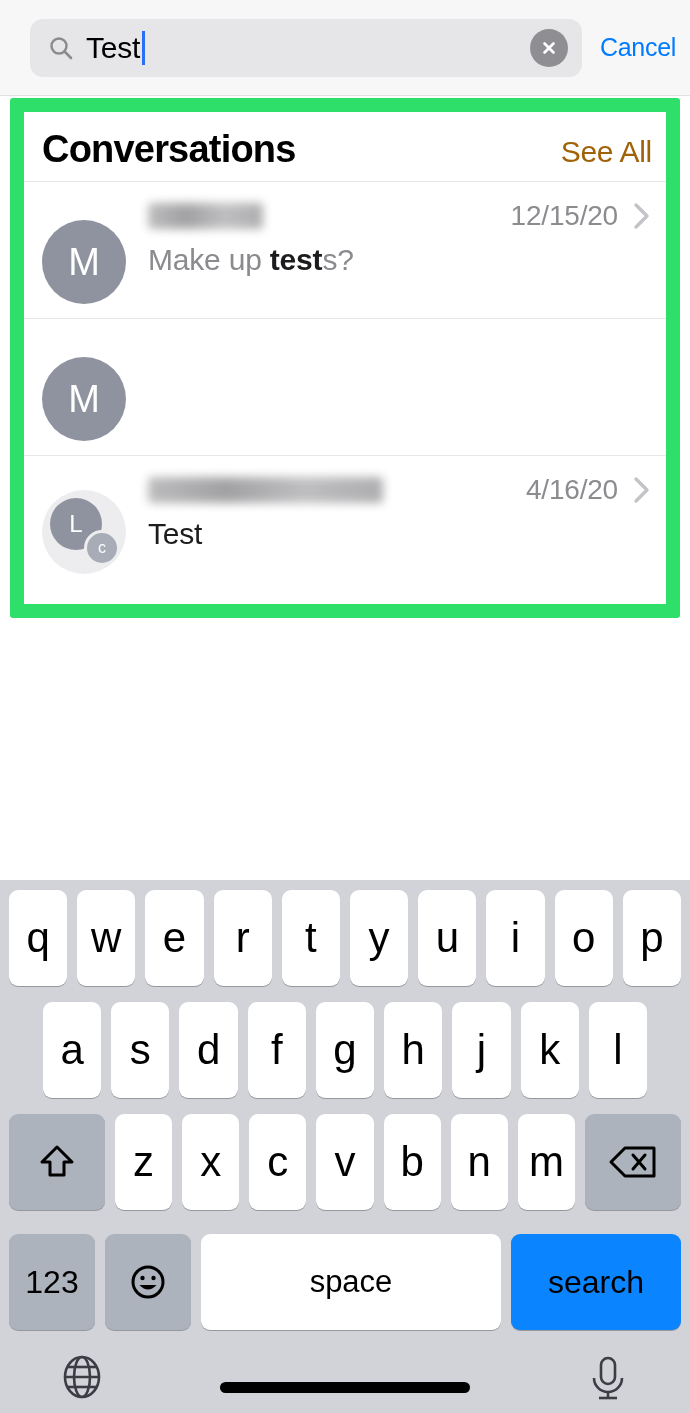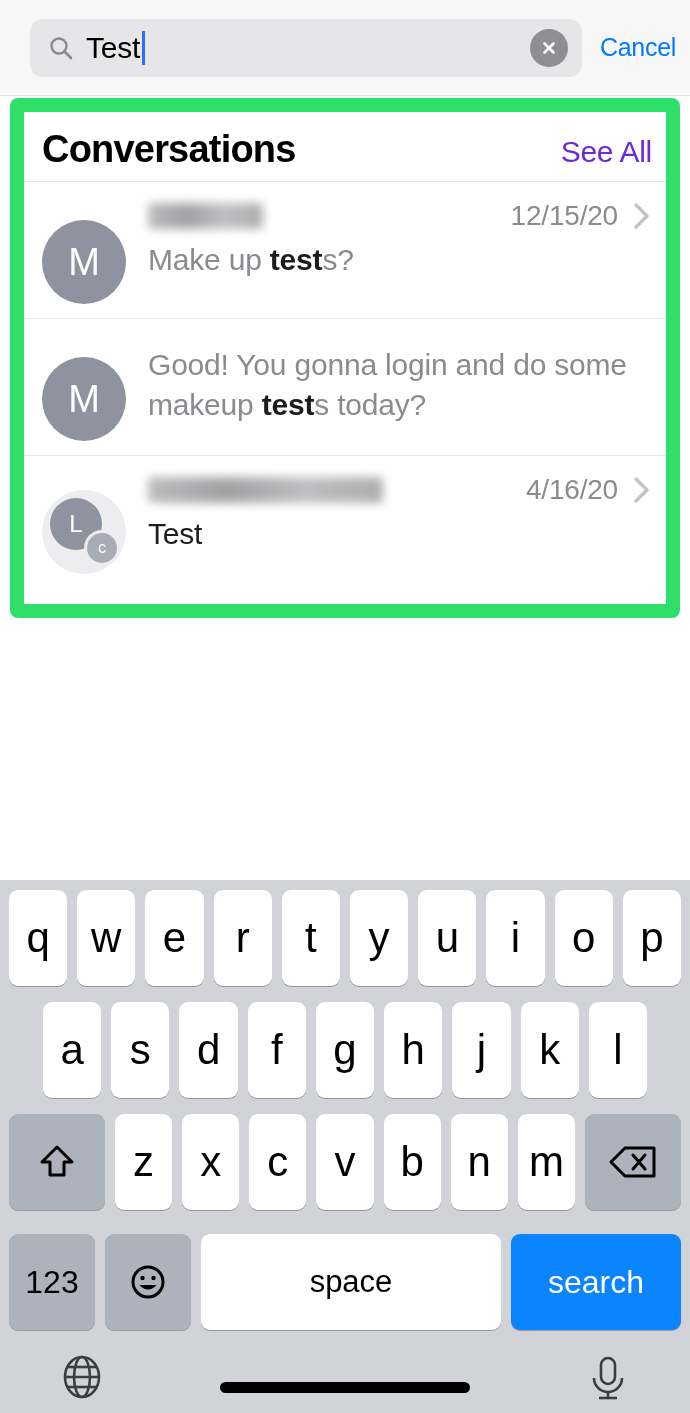--- a/index.html
+++ b/index.html
@@ -39,33 +39,33 @@
     color:#fff;font-size:24px;line-height:1;cursor:pointer;
   }
   .cancel-btn{
     color:#007aff;font-size:25px;margin-left:18px;white-space:nowrap;
     letter-spacing:-0.3px;cursor:pointer;
   }
 
   
   .green-box{
     position:absolute;left:10px;top:98px;width:670px;height:520px;
-    background:#2ee06a;border-radius:8px;box-sizing:border-box;padding:14px;
+    background:#2ee06a;border-radius:3px;box-sizing:border-box;padding:14px;
   }
   .results-card{
     width:100%;height:100%;background:#fff;box-sizing:border-box;
     display:flex;flex-direction:column;overflow:hidden;
   }
 
   .results-header{
     display:flex;align-items:baseline;justify-content:space-between;
     padding:16px 14px 10px 18px;
   }
   .results-title{font-size:38px;font-weight:bold;color:#000;letter-spacing:-0.8px;}
-  .see-all{font-size:30px;color:#6d28d9;letter-spacing:-0.3px;cursor:pointer;}
+  .see-all{font-size:30px;color:#a16207;letter-spacing:-0.3px;cursor:pointer;}
 
   .row{
     display:flex;align-items:flex-start;padding:14px 14px 14px 18px;
     border-top:1px solid #e6e6e8;position:relative;box-sizing:border-box;
   }
   .row:first-of-type{border-top:none;}
 
   .avatar{
     width:84px;height:84px;border-radius:50%;flex:0 0 84px;
     background:#8f939f;color:#fff;font-size:38px;
@@ -122,21 +122,21 @@
     font-size:42px;color:#000;margin:0 5px;flex:1;
     box-shadow:0 1px 0 rgba(0,0,0,0.28);cursor:pointer;
   }
   .key.dark{background:#adb3bd;}
   .key.shift{flex:0 0 96px;}
   .key.back{flex:0 0 96px;}
   .key.num{flex:0 0 86px;font-size:32px;}
   .key.emoji{flex:0 0 86px;}
   .key.space{flex:1;font-size:31px;color:#000;}
   .key.search{
-    flex:0 0 170px;background:#0a84ff;color:#ffffff;font-size:32px;
+    flex:0 0 170px;background:#0a84ff;color:#000000;font-size:32px;
   }
   .kbbottom{
     display:flex;align-items:center;justify-content:space-between;
     padding:0 56px;height:90px;
   }
   .globe-icon,.mic-icon{cursor:pointer;}
   .home-indicator{
     position:absolute;left:50%;transform:translateX(-50%);bottom:20px;
     width:250px;height:11px;border-radius:6px;background:#000;
   }
@@ -190,21 +190,20 @@
         </div>
         <div class="snippet"><span>Make up </span><b>test</b><span>s?</span></div>
       </div>
     </div>
 
     <div class="row">
       <div class="avatar">
         <span>M</span>
       </div>
       <div class="row-body">
-        <div class="snippet"><span>Good! You gonna login and do some makeup </span><b>test</b><span>s today?</span></div>
       </div>
     </div>
 
     <div class="row">
       <div class="avatar-group">
         <span class="a1">L</span>
         <span class="a2">c</span>
       </div>
       <div class="row-body">
         <div class="row-top">

